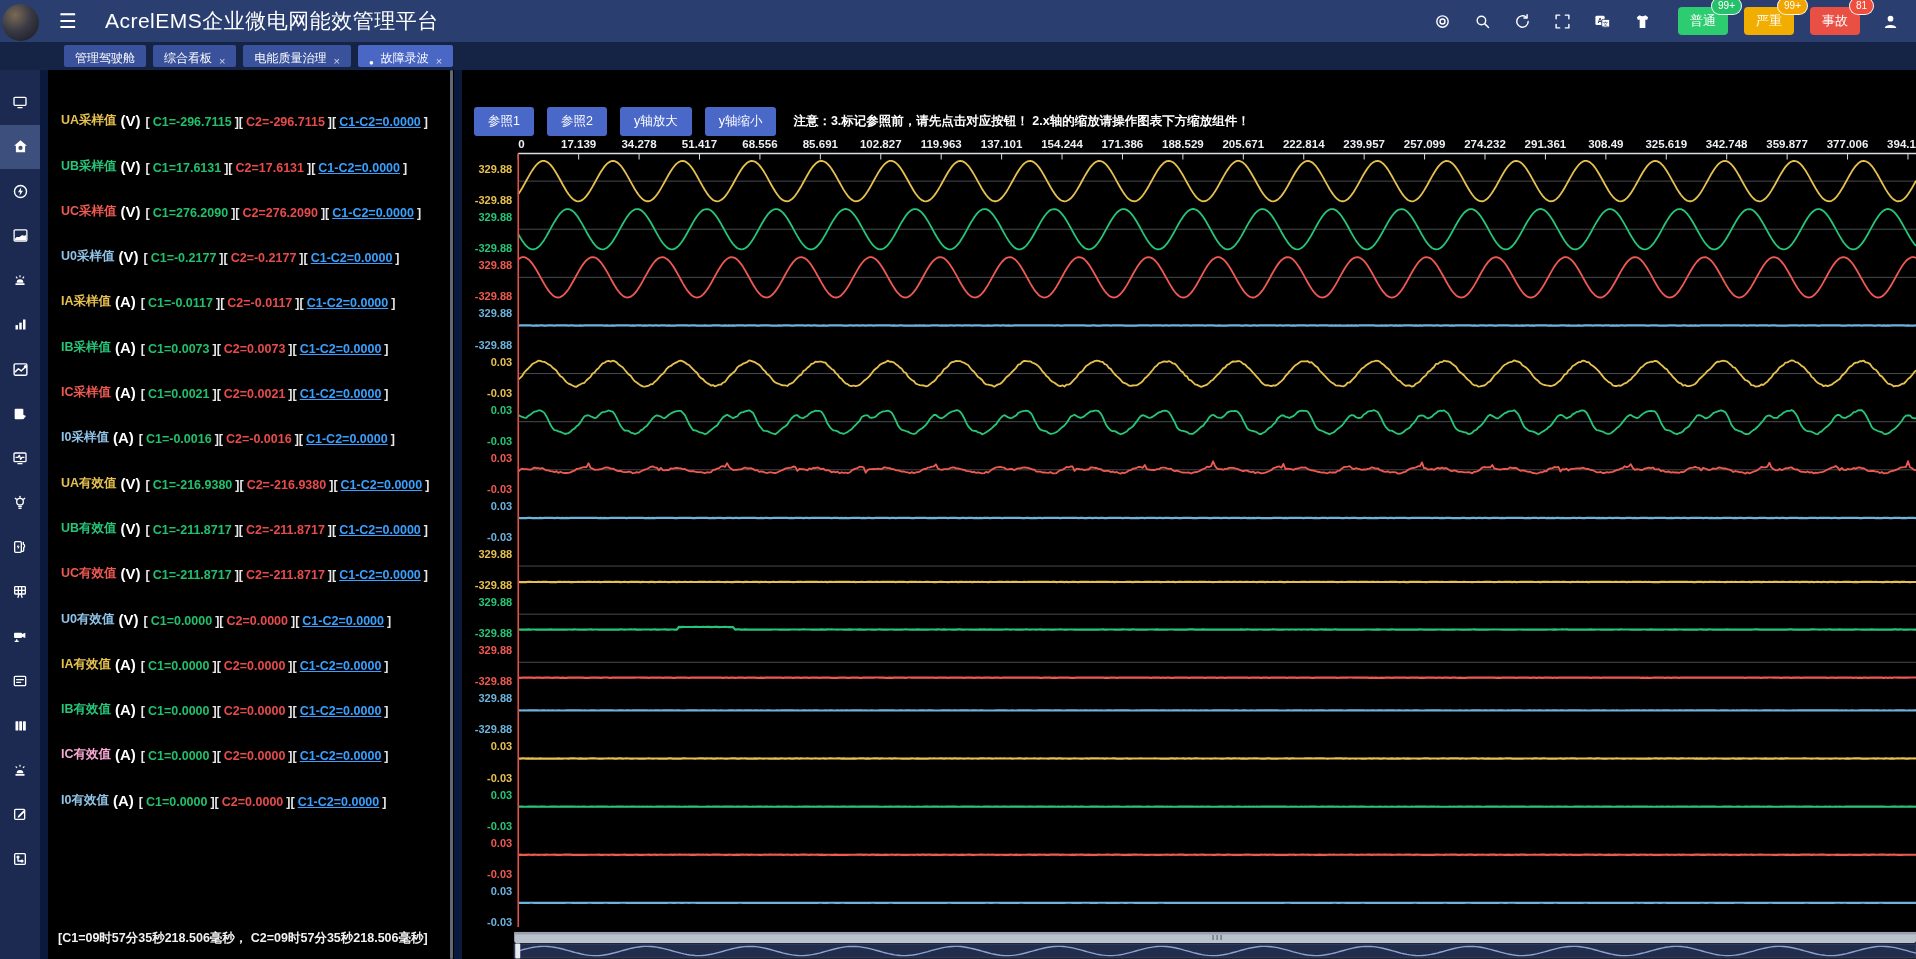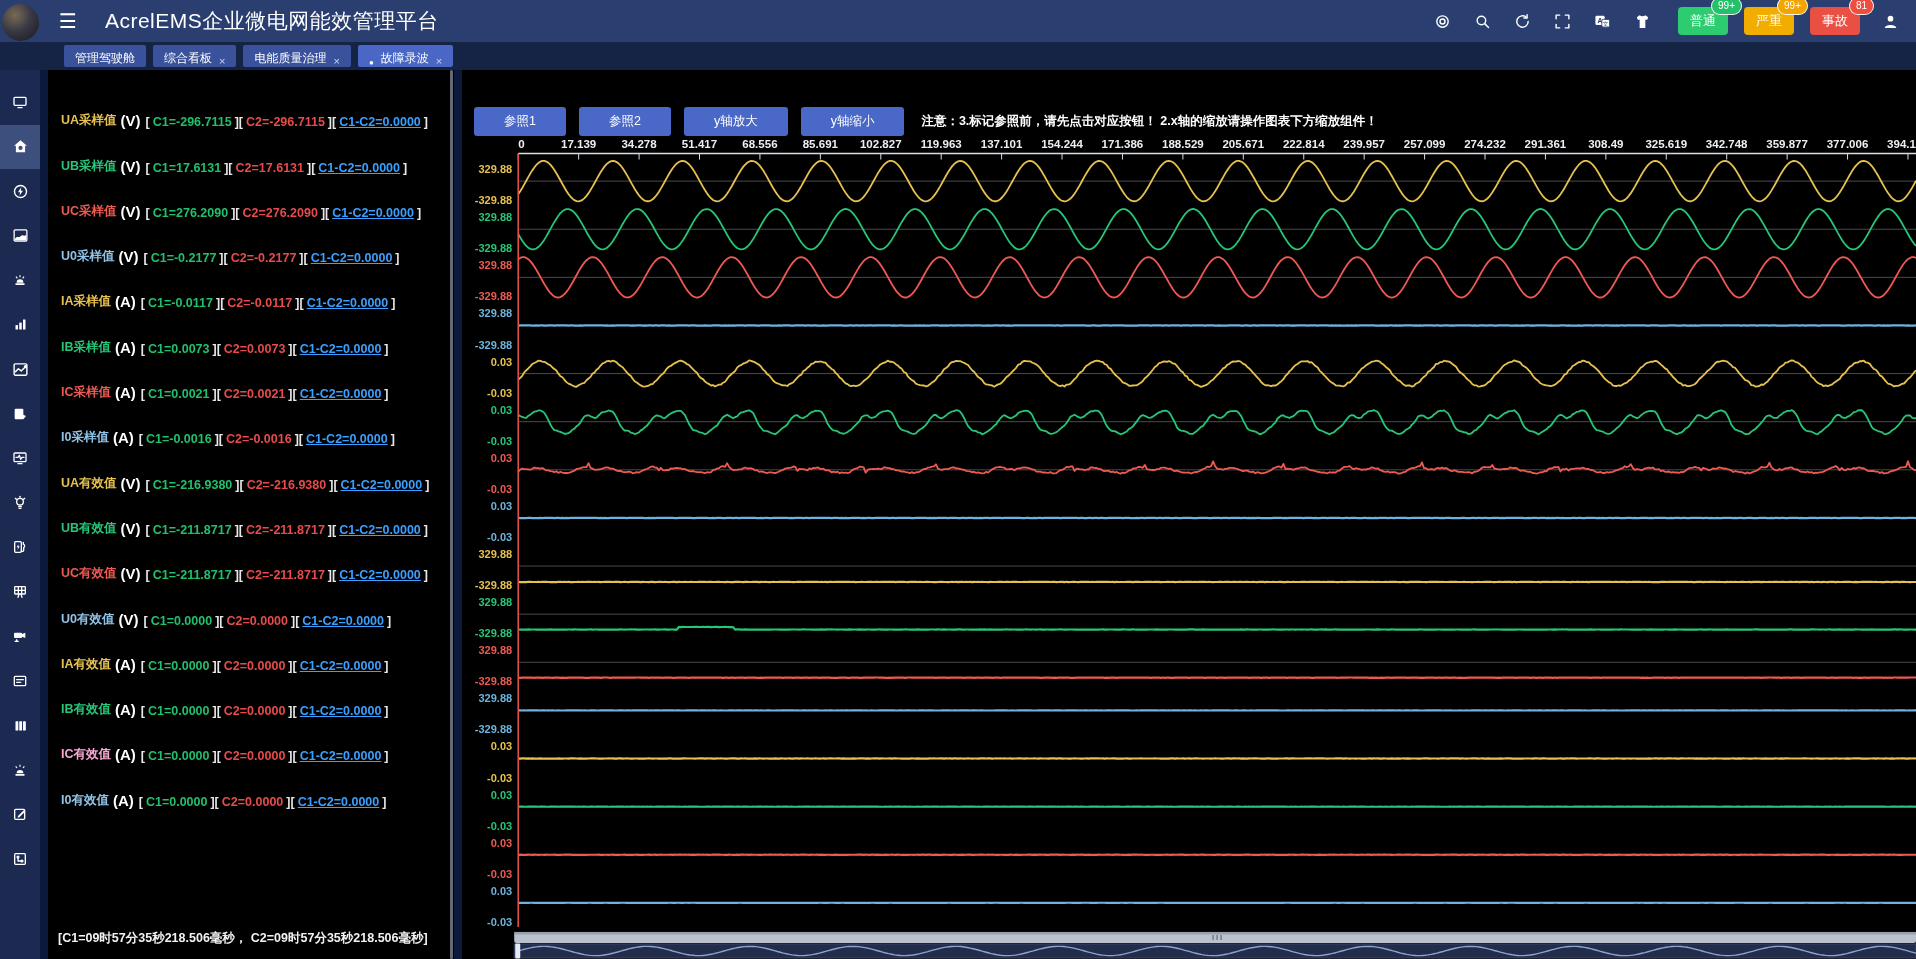--- a/index.html
+++ b/index.html
@@ -38,21 +38,21 @@
   .row{height:45.3px;display:flex;align-items:flex-end;padding-left:13px;white-space:nowrap;font-size:12.5px;font-weight:bold;}
   .row .unit{color:#fff;font-size:15px;margin:0 2px 0 4px;}
   .row .br{color:#e8e8e8;margin:0 3px;}
   .row .c1{color:#21c06b;}
   .row .c2{color:#e84b4b;}
   .row .diff{color:#3aa0ff;text-decoration:underline;}
   .panel-footer{position:absolute;left:10px;bottom:12px;font-size:12.5px;color:#f2f2f2;font-weight:bold;white-space:nowrap;}
   .chart-col{flex:1;background:#000;margin-left:8px;display:flex;flex-direction:column;position:relative;}
   .chart-toolbar{margin-top:36px;height:30px;display:flex;align-items:center;padding-left:12px;gap:13px;}
   .tb-btn{background:#4a68c8;color:#fff;border:none;border-radius:3px;font-size:12.5px;
-    padding:6px 30px;cursor:pointer;font-family:inherit;white-space:nowrap;}
+    padding:6px 14px;cursor:pointer;font-family:inherit;white-space:nowrap;}
   .tb-note{font-size:12.5px;color:#fff;font-weight:bold;margin-left:4px;white-space:nowrap;}
   .chart-wrap{flex:1;position:relative;}
   .chart-wrap svg{position:absolute;inset:0;}
   svg text{font-family:"Liberation Sans","DejaVu Sans",sans-serif;}
 </style>
 </head>
 <body>
 
 <div class="header">
   <div class="avatar"></div>

